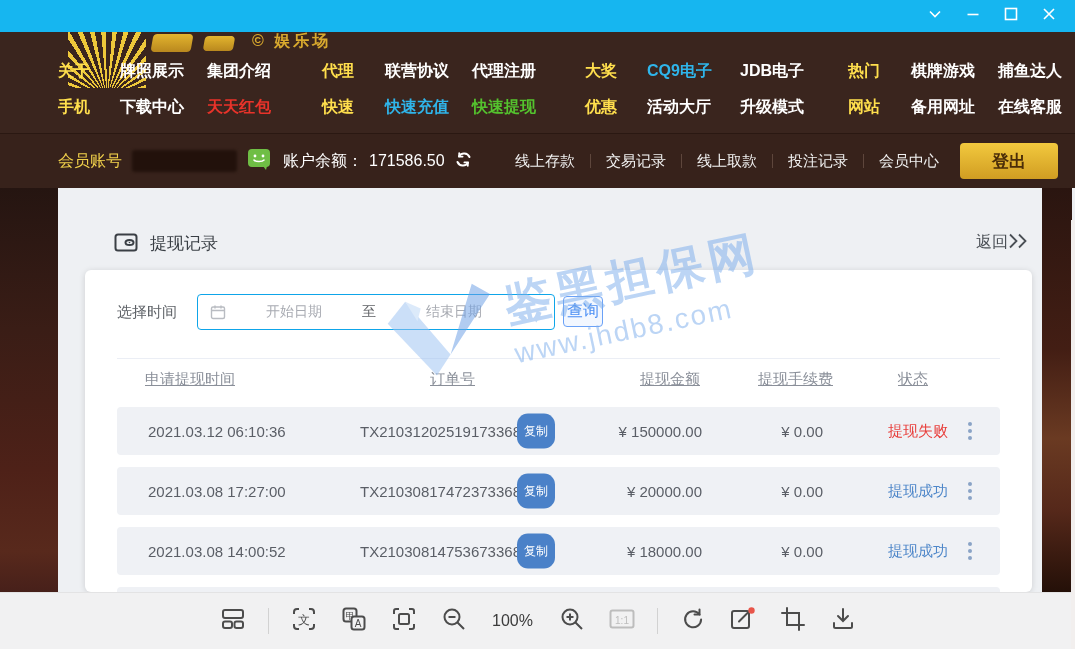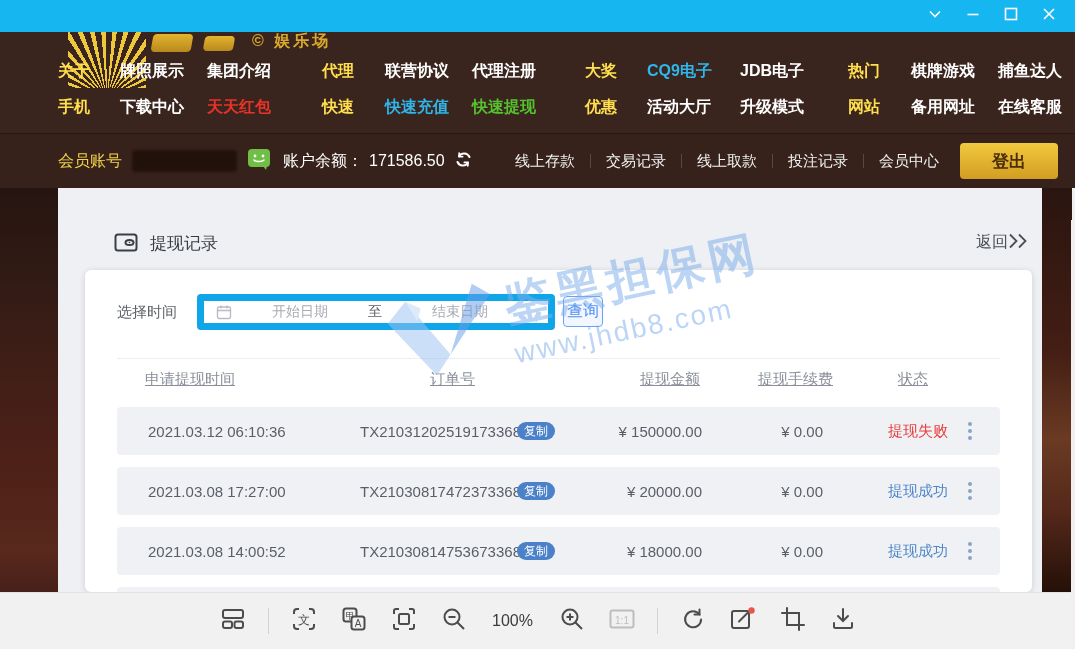--- a/index.html
+++ b/index.html
@@ -51,38 +51,38 @@
   .page-head { position:absolute; left:32px; top:44px; display:flex; align-items:flex-start; gap:11px;
     color:#3a3f45; font-size:17px;padding-left:24px; }
   .back-link { position:absolute; right:12px; top:44px; display:flex; align-items:flex-end; 
     color:#4a4f55; font-size:16px; cursor:pointer; }
 
   .card { position:absolute; left:27px; top:82px; width:947px; height:322px; background:#fff;
     border-radius:6px; box-shadow:0 1px 6px rgba(0,0,0,.14); overflow:hidden; z-index:1; }
 
   .filter-label { position:absolute; left:32px; top:33px; font-size:15px; color:#5f6368; }
   .date-input { position:absolute; left:112px; top:24px; width:358px; height:36px; background:#fff;
-    border:7px solid #0ea5e9; border-radius:4px; display:flex; align-items:center; cursor:text; }
+    border:1px solid #0ea5e9; border-radius:4px; display:flex; align-items:center; cursor:text; }
   .date-input .ph { color:#a8abb2; font-size:14px; }
   .date-input .to { color:#606266; font-size:14px; }
   .query-btn { position:absolute; left:478px; top:26px; width:40px; height:31px; border-radius:4px;
     border:1px solid #6aa1f7; background:#f2f7ff; color:#4a8ef5; font-size:16px; cursor:pointer;
     font-family:"Liberation Sans", sans-serif; }
   .card-divider { position:absolute; left:32px; top:88px; width:883px; height:1px; background:#ebeef5; }
 
   .thead { position:absolute; left:32px; top:100px; width:883px; height:22px;
     font-size:15px; color:#8a8f99; }
   .thead span { position:absolute; top:0; white-space:nowrap;text-decoration:underline; }
   .h-time{left:28px} .h-order{left:313px} .h-amount{left:523px} .h-fee{left:641px} .h-status{left:781px}
 
   .trow { position:absolute; left:32px; width:883px; height:48px; background:#eff1f5; border-radius:4px;
     font-size:15px; color:#5a5e66; }
   .trow span { position:absolute; top:50%; transform:translateY(-50%); white-space:nowrap; }
   .c-time{left:31px} .c-order{left:243px}
-  .c-copy { position:absolute; left:400px; top:50%; transform:translateY(-50%); width:38px; height:18px;
+  .c-copy { position:absolute; left:400px; top:50%; transform:translateY(-50%); width:38px; height:35px;
     border:none; border-radius:11px; background:#4a81c8; color:#fff; font-size:12px; cursor:pointer;
     font-family:Liberation Serif, serif; }
   .c-amount{left:485px; width:100px; text-align:right}
   .c-fee{left:626px; width:80px; text-align:right}
   .c-status{left:771px}
   .c-dots { position:absolute; left:848px; top:50%; transform:translateY(-50%);
     display:flex; flex-direction:column; gap:3px; cursor:pointer; padding:3px; }
   .c-dots i { width:4px; height:4px; border-radius:50%; background:#8aa3c6; }
 
   

